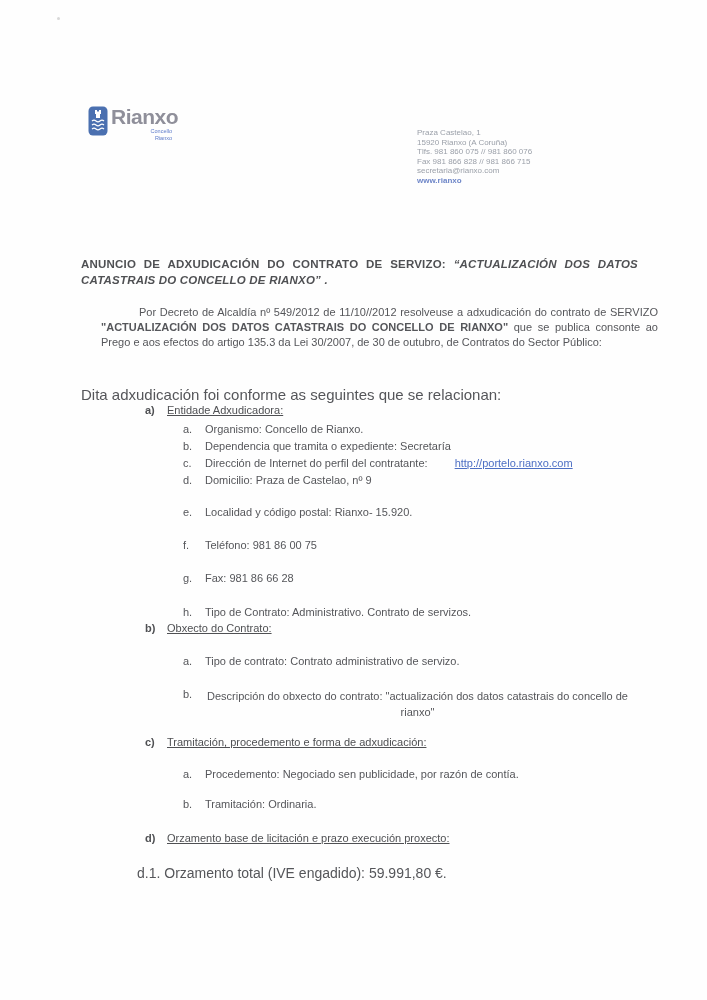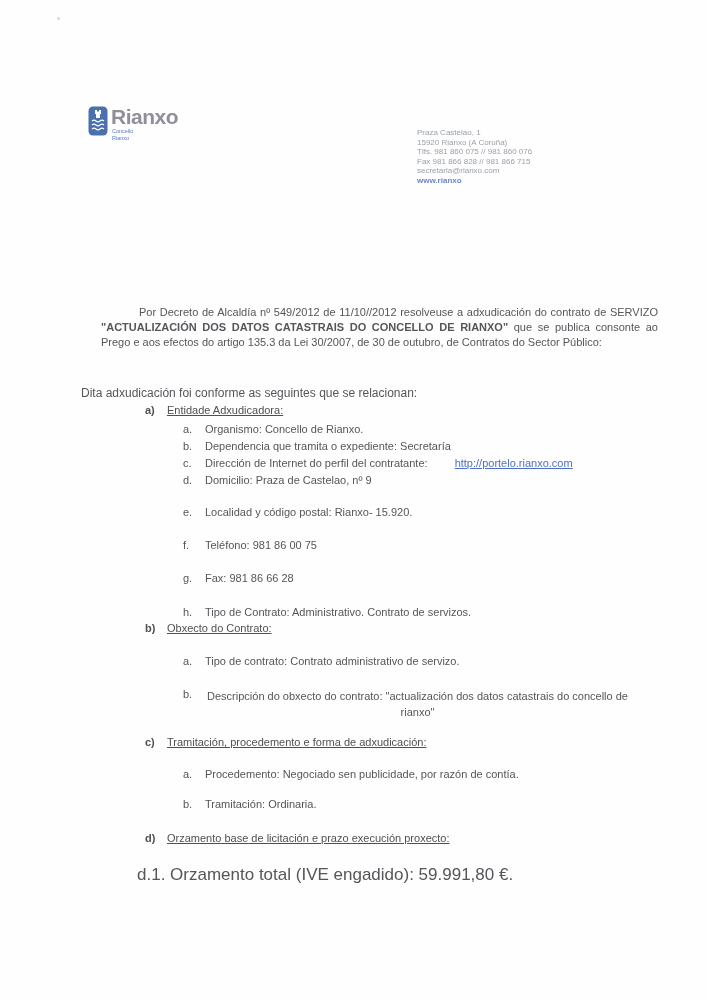--- a/index.html
+++ b/index.html
@@ -8,21 +8,21 @@
     width:707px;height:1000px;
     margin:0 auto;
     background:#fefefe;
     font-family:"Liberation Sans", sans-serif;
     color:#55565a;
     overflow:hidden;
   }
   .speck{position:absolute;left:57px;top:17px;width:3px;height:3px;background:#d8d8d8;border-radius:50%;}
 
   
-  .logo{position:absolute;left:88px;top:106px;display:flex;align-items:flex-start;}
+  .logo{position:absolute;left:88px;top:106px;display:flex;align-items:flex-start;text-align:right;}
   .logo svg{display:block;}
   .logo-name{
     font-size:21px;font-weight:bold;color:#8f8f9a;
     letter-spacing:-0.5px;margin-left:3px;line-height:22px;
   }
   .logo-tagline{position:absolute;left:24px;top:22px;color:#5b79c9;font-size:5.5px;line-height:7px;width:60px;}
 
   .address{
     position:absolute;right:50px;top:128px;width:240px;
     text-align:left;font-size:8px;line-height:9.6px;color:#9ba0a9;
@@ -38,35 +38,35 @@
   .doc-title .quoted{font-style:italic;}
 
   
   .intro{
     position:absolute;left:81px;top:305px;width:557px;
     font-size:11px;line-height:15.2px;color:#55565a;
     text-align:justify;text-indent:38px;margin-left:20px;
   }
   .intro .b{font-weight:bold;text-indent:0;}
 
-  .relation{position:absolute;left:81px;top:386px;font-size:12px;white-space:nowrap;}
+  .relation{position:absolute;left:81px;top:386px;font-size:15px;white-space:nowrap;}
 
   
   .sec{position:absolute;display:flex;font-size:11px;color:#4f5053;white-space:nowrap;}
   .sec .m{width:22px;flex:none;font-weight:bold;}
   .sec .h{font-weight:normal;text-decoration:underline;}
 
   .item{position:absolute;display:flex;font-size:11px;color:#55565a;}
   .item .m{width:22px;flex:none;}
   .item .t{white-space:nowrap;}
   .item.wrap .t{white-space:normal;width:425px;line-height:16px;text-align:center;}
 
   .doclink{color:#4d6fc4;text-decoration:underline;cursor:pointer;padding-left:24px;}
 
-  .sub-line{position:absolute;left:137px;top:865px;font-size:17px;white-space:nowrap;color:#55565a;}
+  .sub-line{position:absolute;left:137px;top:865px;font-size:14px;white-space:nowrap;color:#55565a;}
 </style>
 </head>
 <body>
 
 <div class="page">
   <div class="speck"></div>
 
   <div class="logo">
     <span>
       <svg width="20" height="30" viewBox="0 0 20 30">
@@ -86,20 +86,21 @@
 
   <div class="address">
     <div>Praza Castelao, 1</div>
     <div>15920 Rianxo (A Coruña)</div>
     <div>Tlfs. 981 860 075 // 981 860 076</div>
     <div>Fax 981 866 828 // 981 866 715</div>
     <div>secretaria@rianxo.com</div>
     <div class="site">www.rianxo</div>
   </div>
 
+  <div class="doc-title"><span>ANUNCIO DE ADXUDICACIÓN DO CONTRATO DE SERVIZO: </span><span class="quoted">“ACTUALIZACIÓN DOS DATOS CATASTRAIS DO CONCELLO DE RIANXO”</span><span class="quoted"> .</span></div>
 
   <div class="intro"><span>Por Decreto de Alcaldía nº 549/2012 de 11/10//2012 resolveuse a adxudicación do contrato de SERVIZO </span><span class="b">"ACTUALIZACIÓN DOS DATOS CATASTRAIS DO CONCELLO DE RIANXO"</span><span> que se publica consonte ao Prego e aos efectos do artigo 135.3 da Lei 30/2007, de 30 de outubro, de Contratos do Sector Público:</span></div>
 
   <div class="relation">Dita adxudicación foi conforme as seguintes que se relacionan:</div>
 
   <div class="sec" style="left:145px;top:404px;">
     <span class="m">a)</span>
       <span class="h">Entidade Adxudicadora:</span>
   </div>
   <div class="item" style="left:183px;top:423px;">

